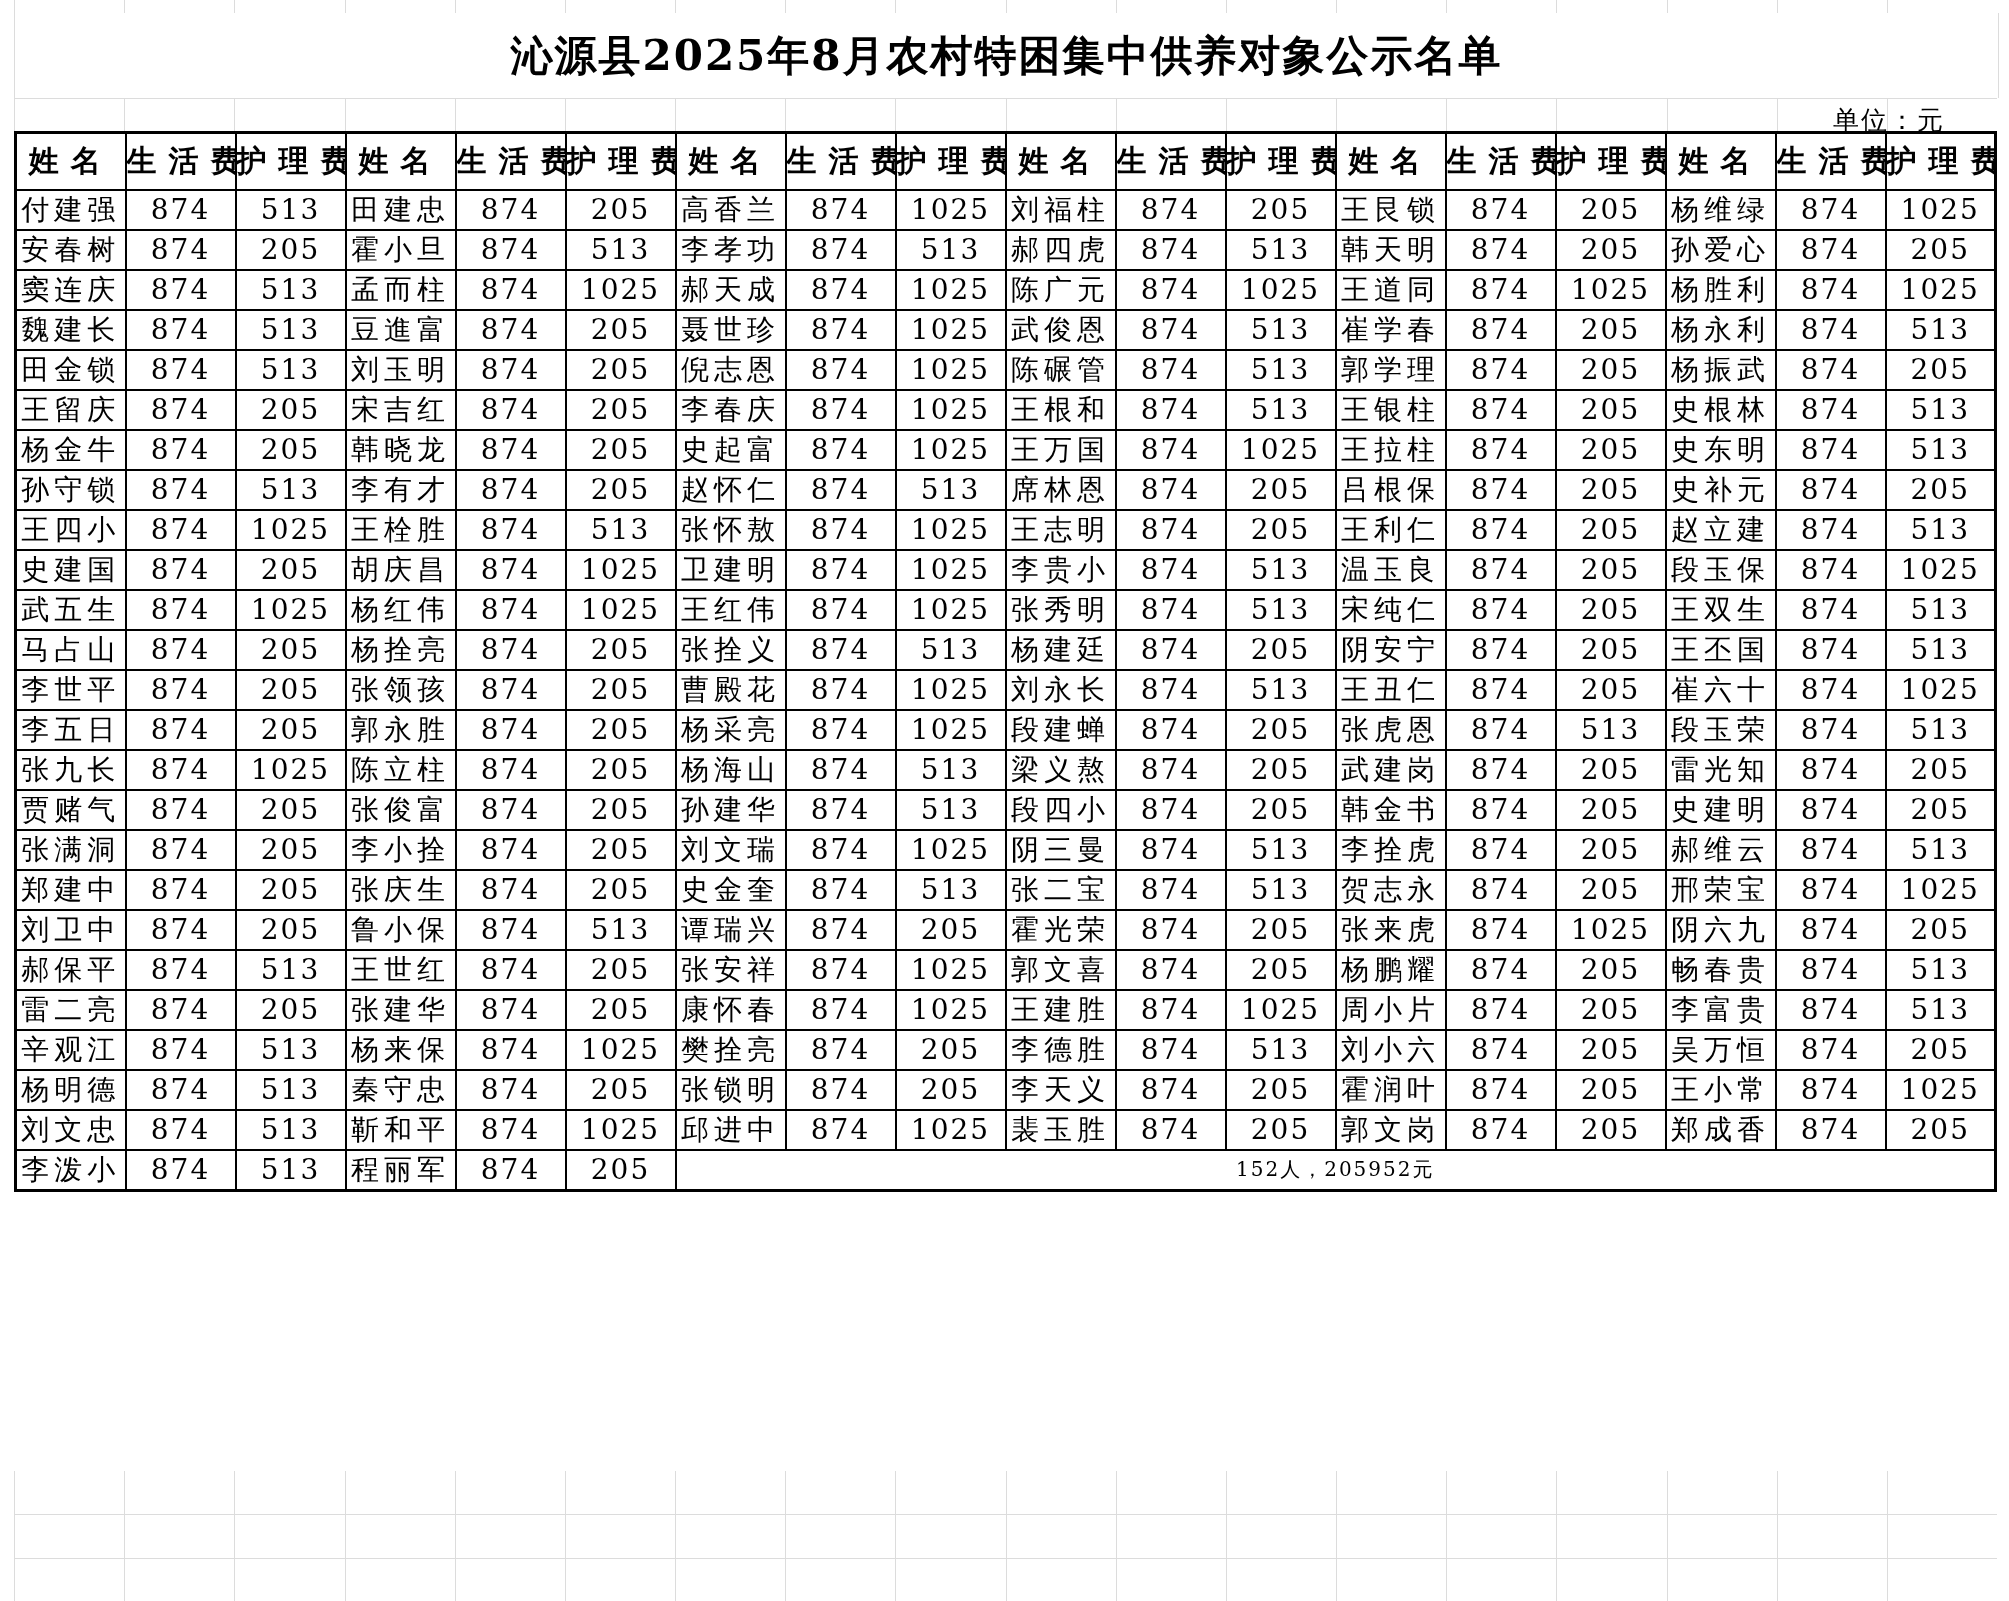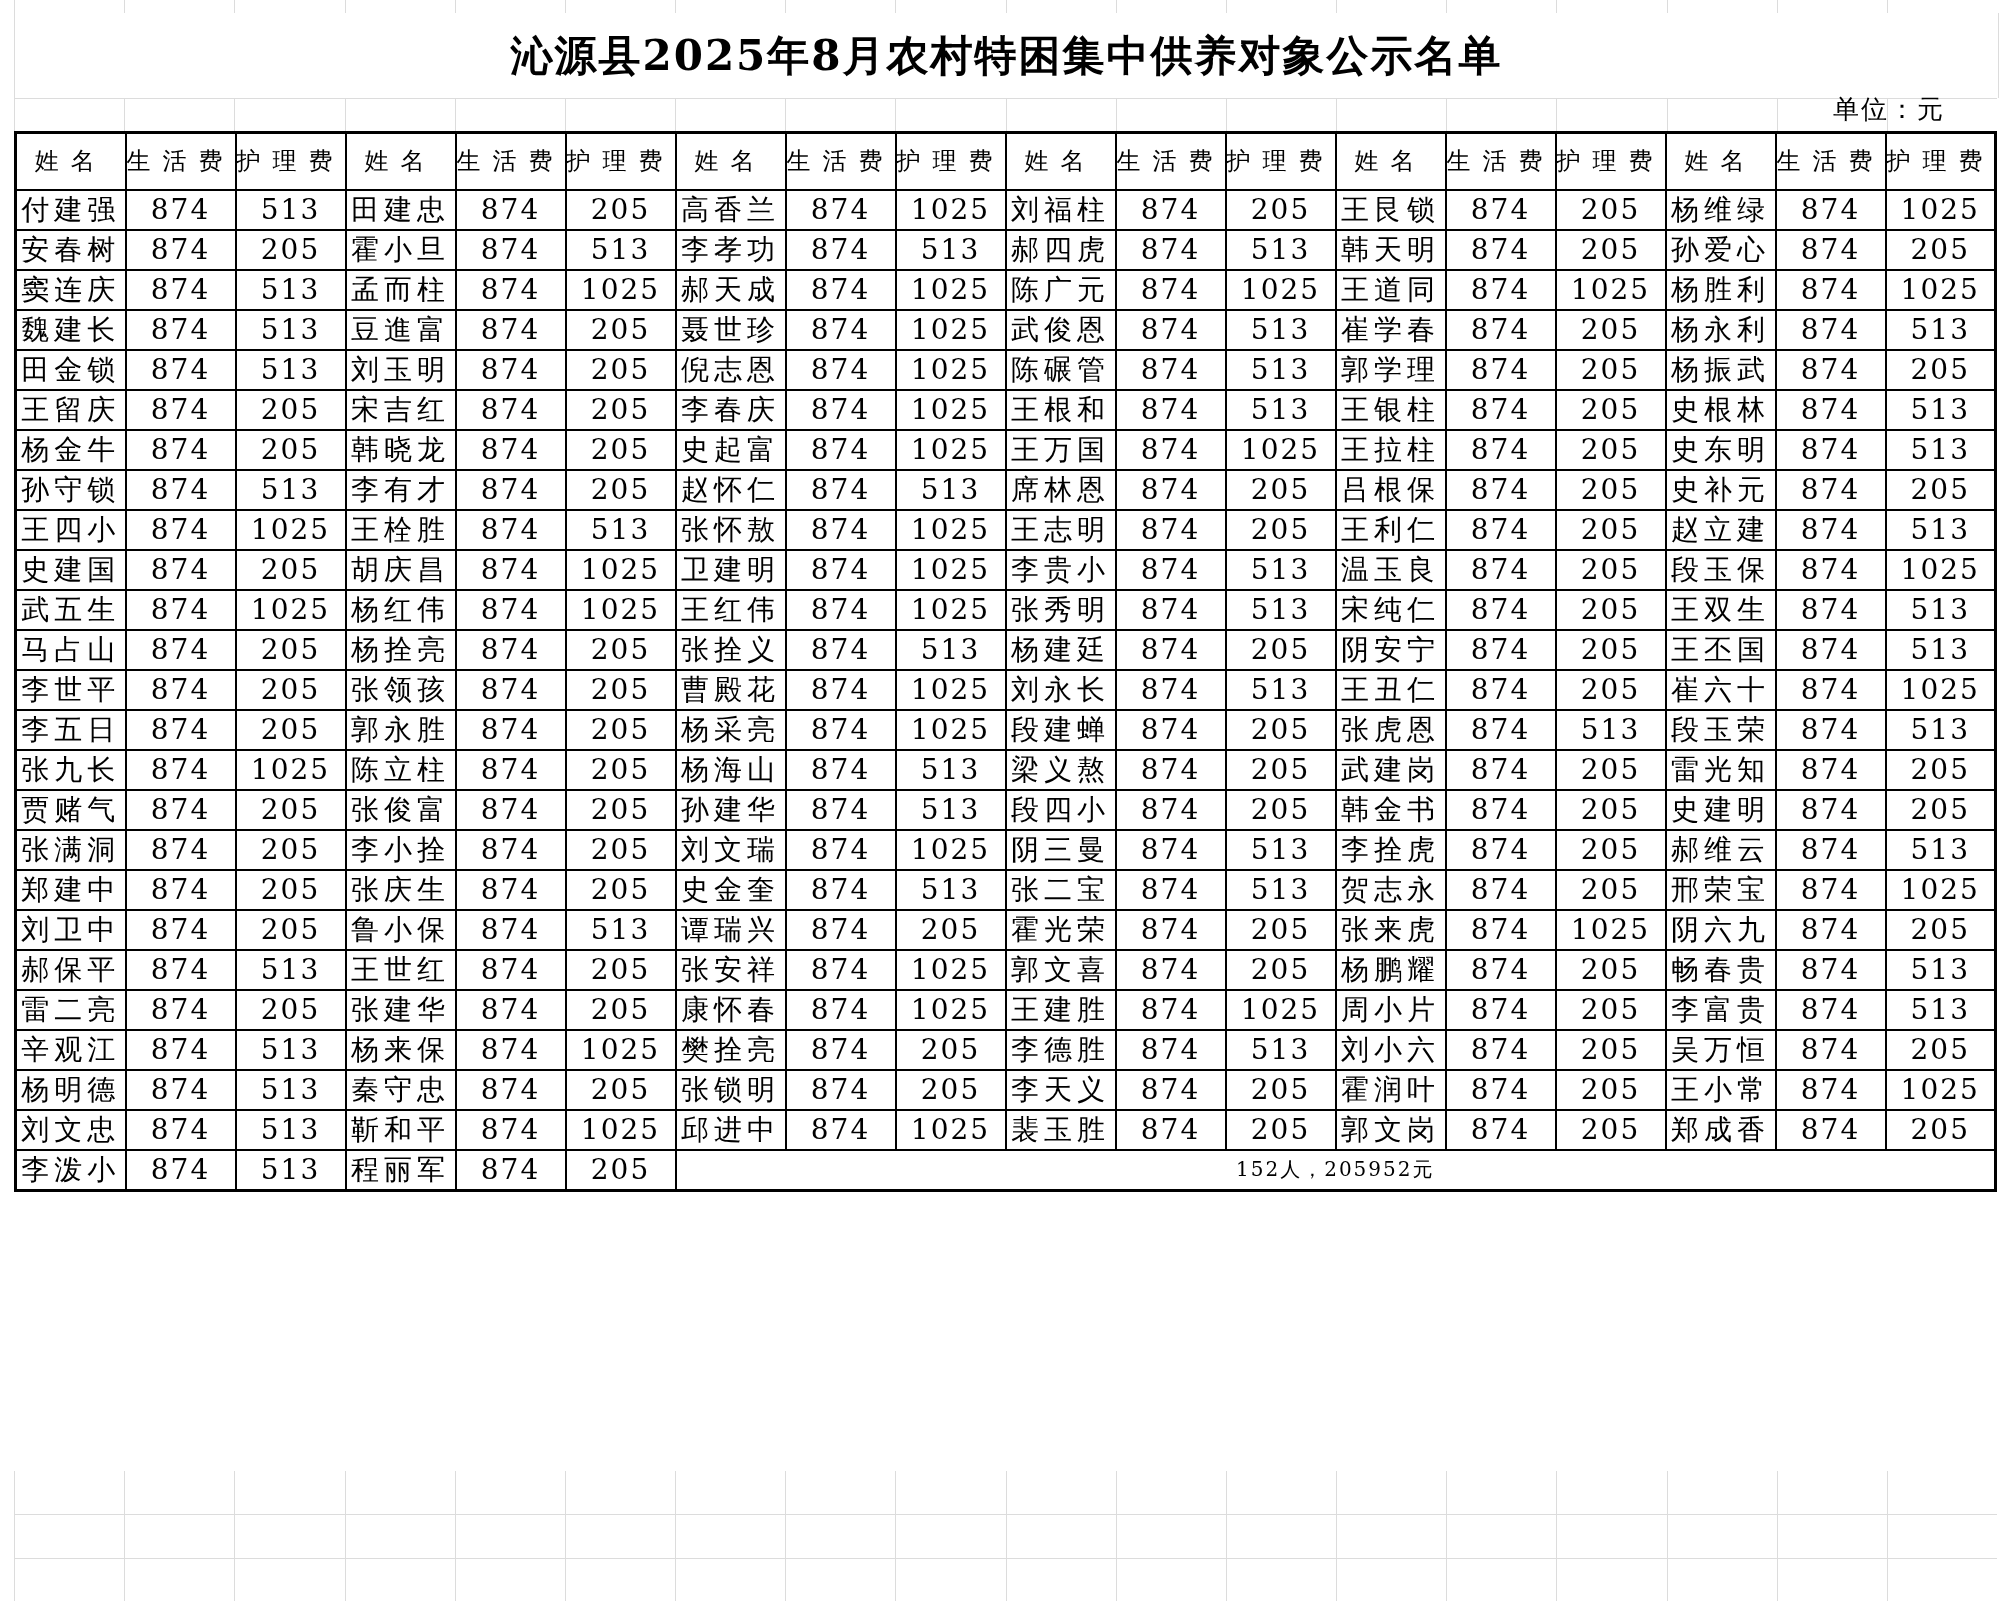--- a/index.html
+++ b/index.html
@@ -18,35 +18,35 @@
     display:flex;align-items:center;justify-content:center;
     font-size:42px;font-weight:700;letter-spacing:2px;
     border-left:1px solid #dcdcdc;border-right:1px solid #dcdcdc;
     background:#fff;
   }
   .band-unit{
     top:98px;height:33px;border-top:1px solid #dcdcdc;
     background-image:repeating-linear-gradient(90deg,#dcdcdc 0 1px,transparent 1px 110.17px);
   }
   .unit-label{
-    position:absolute;top:87px;height:45px;right:64px;
+    position:absolute;top:98px;height:45px;right:64px;
     display:flex;align-items:center;font-size:26px;letter-spacing:2px;
   }
   table.fees{
     position:absolute;left:14px;top:131px;width:1983px;
     border-collapse:collapse;table-layout:fixed;background:#fff;
     border:3px solid #000;
   }
   .fees th,.fees td{
     border:2px solid #000;text-align:center;vertical-align:middle;
     padding:0;overflow:hidden;white-space:nowrap;
   }
   .fees tr{height:33px;}
   .fees tr.hrow{height:57px;}
-  .hdr{font-size:24px;font-weight:400;letter-spacing:12px;padding-left:12px;}
+  .hdr{font-size:30px;font-weight:700;letter-spacing:12px;padding-left:12px;}
   .nm{font-size:28px;letter-spacing:5px;padding-left:5px;}
   .num{font-size:28px;letter-spacing:2px;}
   .sum{font-size:20px;letter-spacing:2px;}
   .band-bottom{
     top:1471px;height:130px;
     background-image:
       repeating-linear-gradient(90deg,#dcdcdc 0 1px,transparent 1px 110.17px),
       repeating-linear-gradient(180deg,transparent 0 43px,#dcdcdc 43px 44px);
   }
 </style>

